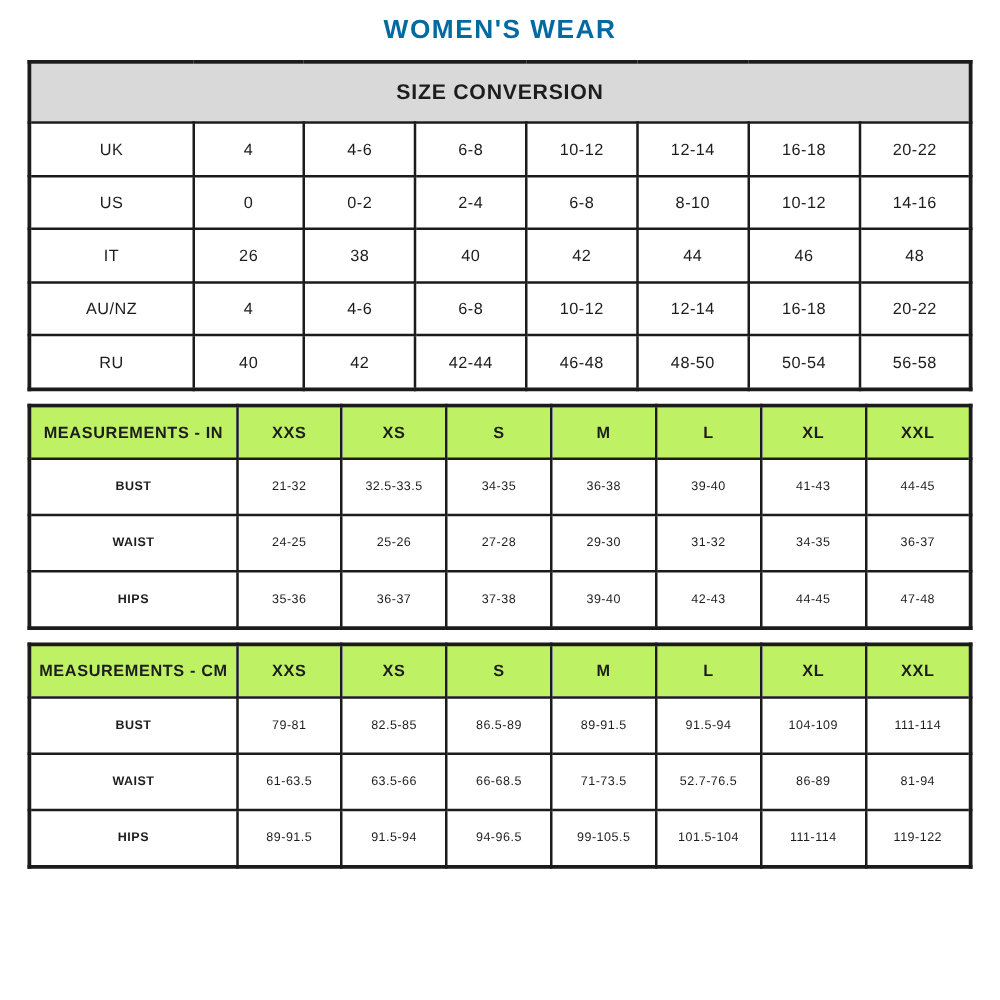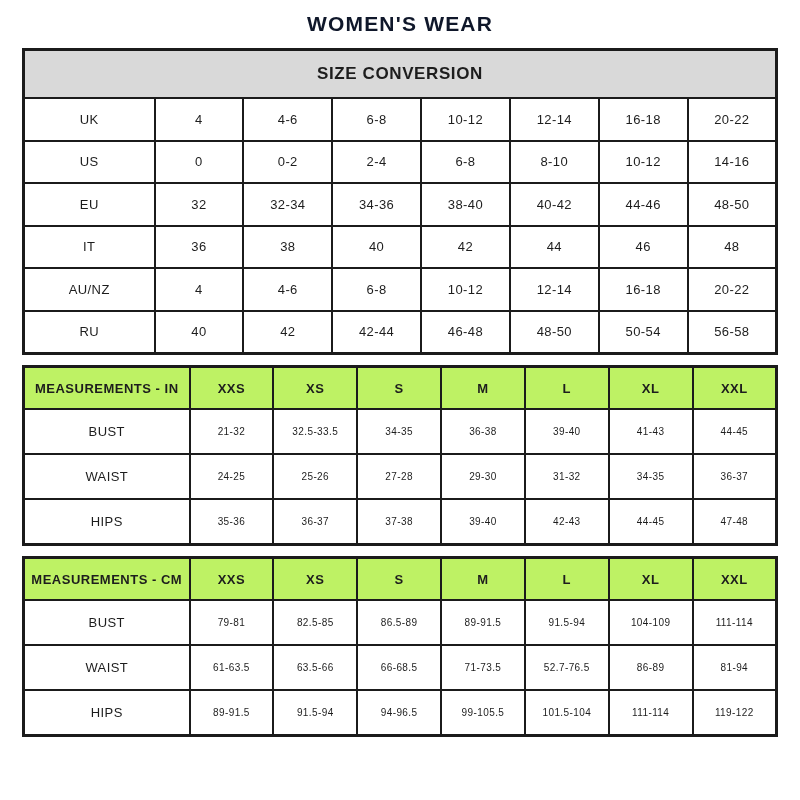--- a/index.html
+++ b/index.html
@@ -13,21 +13,21 @@
     -webkit-font-smoothing: antialiased;
   }
   .page { padding: 8px 22px 0 22px; }
 
   .title {
     text-align: center;
     font-size: 21px;
     font-weight: 700;
     letter-spacing: 1.2px;
     margin: 4px 0 12px 0;
-    color: #0f172a;
+    color: #0369a1;
   }
 
   table {
     border-collapse: collapse;
     table-layout: fixed;
     width: 756px;
     border: 3px solid #1b1b1b;
     margin-bottom: 10px;
   }
   td {
@@ -57,21 +57,21 @@
   
   .mt col.label-col { width: 166px; }
   .mt tr.hdr td {
     background: #bef264;
     height: 40px;
     font-weight: 700;
     font-size: 13px;
     letter-spacing: 0.5px;
   }
   .mt tr.data td { height: 43px; font-size: 10px; }
-  .mt tr.data td.row-label { font-size: 13px; font-weight: 400; }
+  .mt tr.data td.row-label { font-size: 10px; font-weight: 700; }
 </style>
 </head>
 <body>
 
 <div class="page">
 
   <div class="title">WOMEN'S WEAR</div>
 
   <table class="sc">
     <colgroup>
@@ -102,32 +102,22 @@
         <td class="row-label">US</td>
         <td>0</td>
         <td>0-2</td>
         <td>2-4</td>
         <td>6-8</td>
         <td>8-10</td>
         <td>10-12</td>
         <td>14-16</td>
       </tr>
       <tr class="data">
-        <td class="row-label">EU</td>
-        <td>32</td>
-        <td>32-34</td>
-        <td>34-36</td>
-        <td>38-40</td>
-        <td>40-42</td>
-        <td>44-46</td>
-        <td>48-50</td>
-      </tr>
-      <tr class="data">
         <td class="row-label">IT</td>
-        <td>36</td>
+        <td>26</td>
         <td>38</td>
         <td>40</td>
         <td>42</td>
         <td>44</td>
         <td>46</td>
         <td>48</td>
       </tr>
       <tr class="data">
         <td class="row-label">AU/NZ</td>
         <td>4</td>

